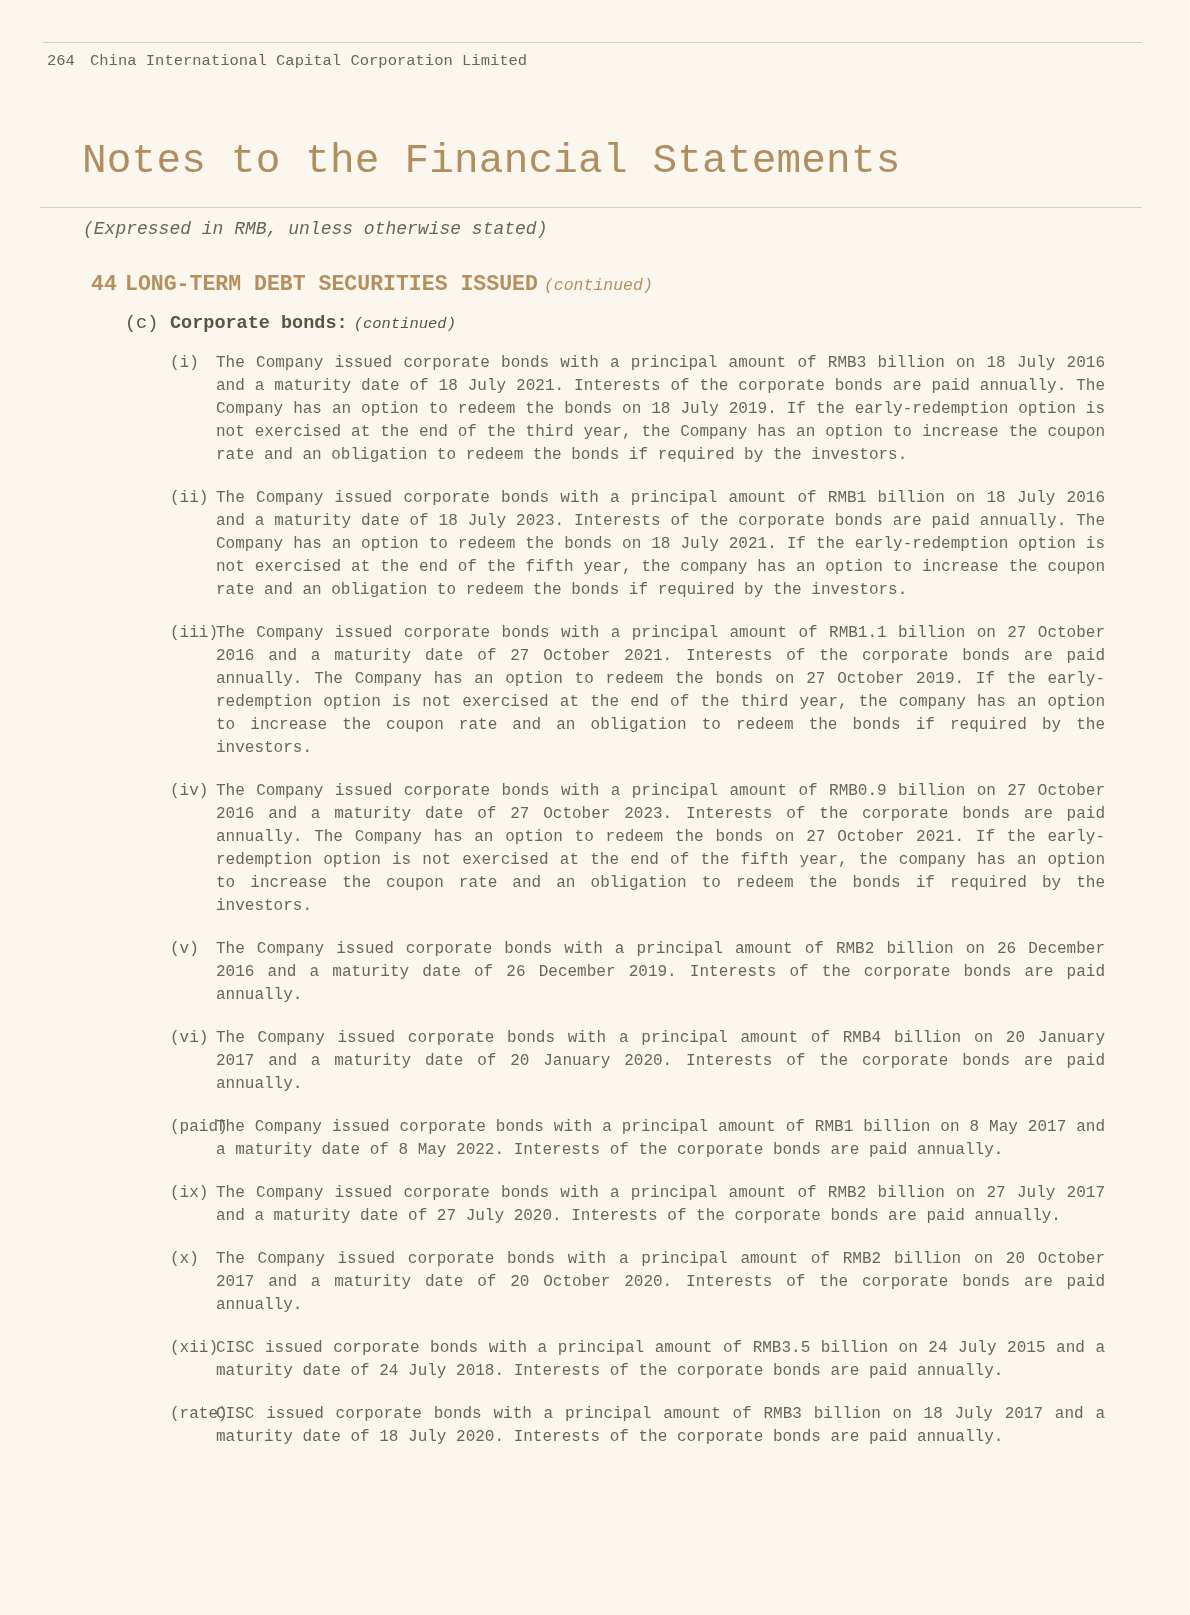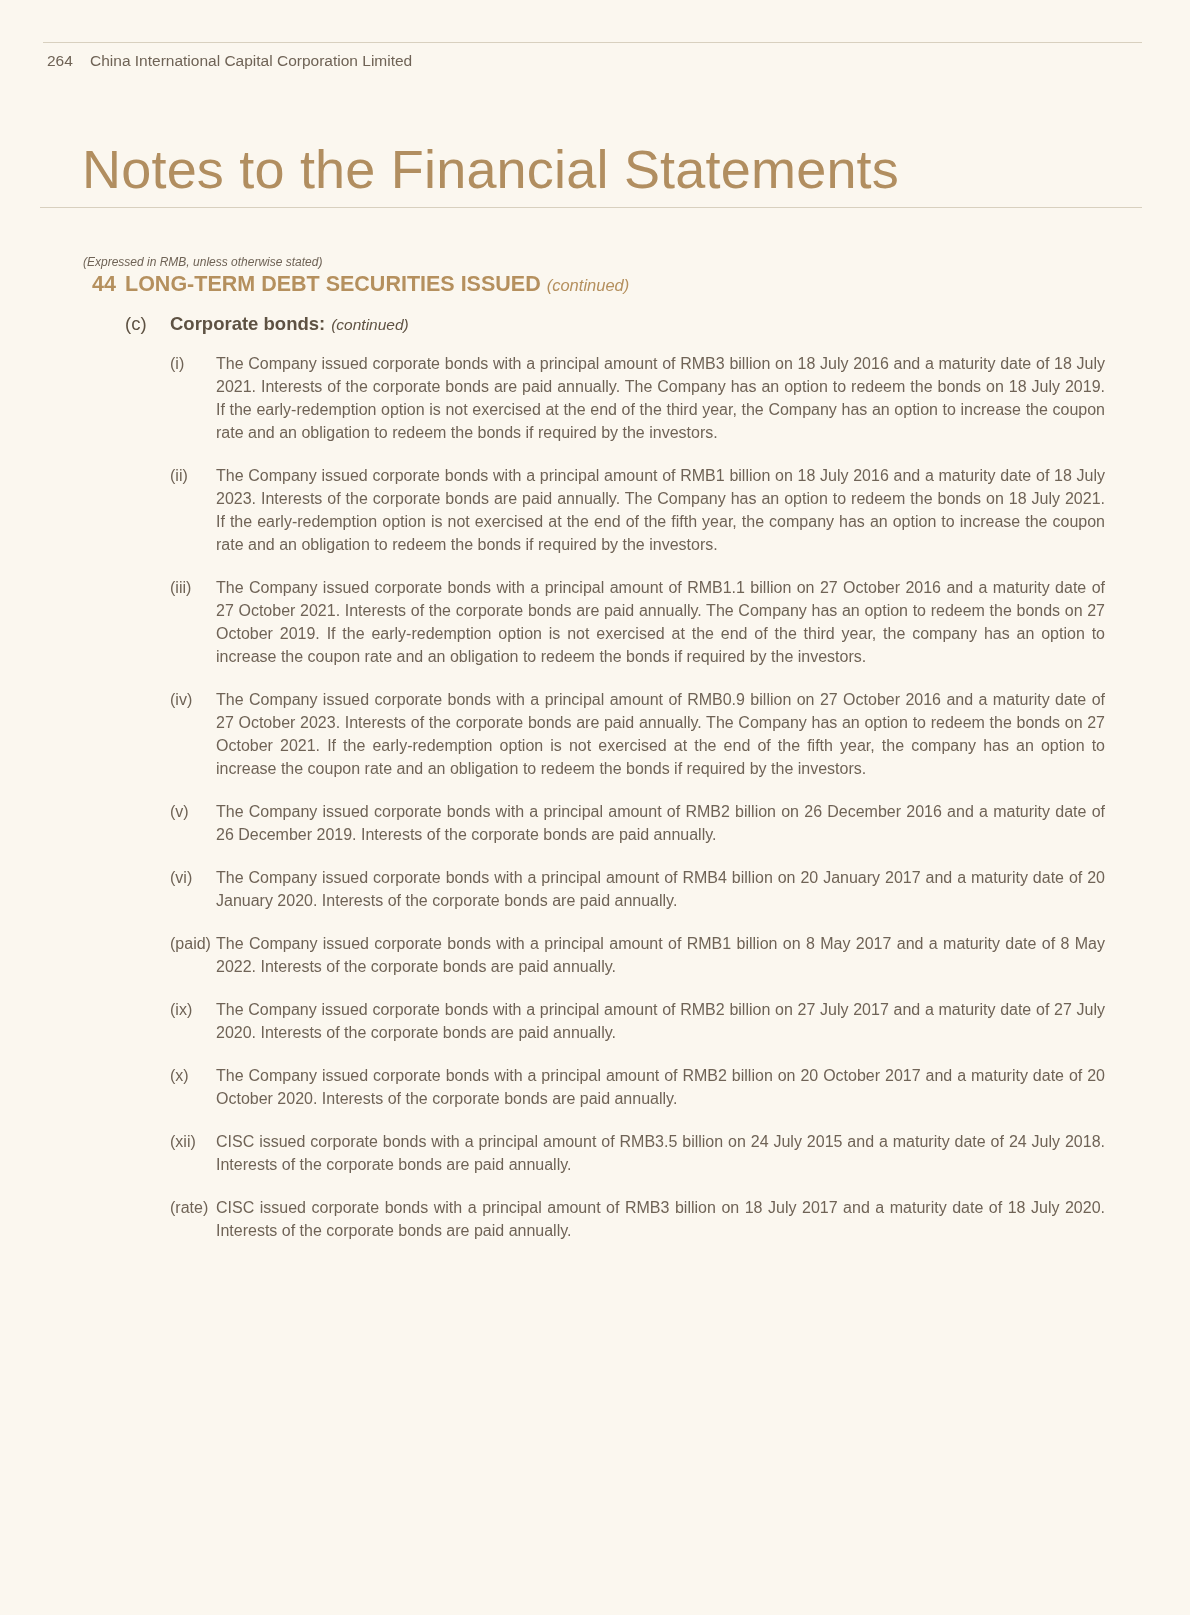--- a/index.html
+++ b/index.html
@@ -5,21 +5,21 @@
   html, body {
     margin: 0;
     padding: 0;
     background: #FBF7EF;
   }
   .page {
     position: relative;
     width: 1182px;
     height: 1615px;
     background: #FBF7EF;
-    font-family: Liberation Sans, sans-serif;
+    font-family: Liberation Mono, monospace;
     color: #6F6356;
     overflow: hidden;
   }
   .rule {
     position: absolute;
     height: 1px;
     background: #D8D0BF;
   }
   .top-rule { top: 42px; left: 43px; right: 40px; }
   .title-rule { top: 207px; left: 40px; right: 40px; }
@@ -31,33 +31,32 @@
     font-size: 15.5px;
     color: #6F6356;
     display: flex;
   }
   .running-header .pagenum { width: 43px; }
 
   .doc-title {
     position: absolute;
     top: 138px;
     left: 82px;
-    font-size: 54px;
+    font-size: 41px;
     font-weight: 400;
     color: #B18E60;
     letter-spacing: 0.2px;
   }
   .doc-subtitle {
     position: absolute;
     top: 219px;
     left: 83px;
-    font-size: 12px;
+    font-size: 18px;
     font-style: italic;
     color: #6F6356;
-    margin-top: 36px;
   }
 
   .section-heading {
     position: absolute;
     top: 272px;
     left: 83px;
     color: #B5905E;
     font-size: 21.5px;
     font-weight: 700;
     white-space: nowrap;

